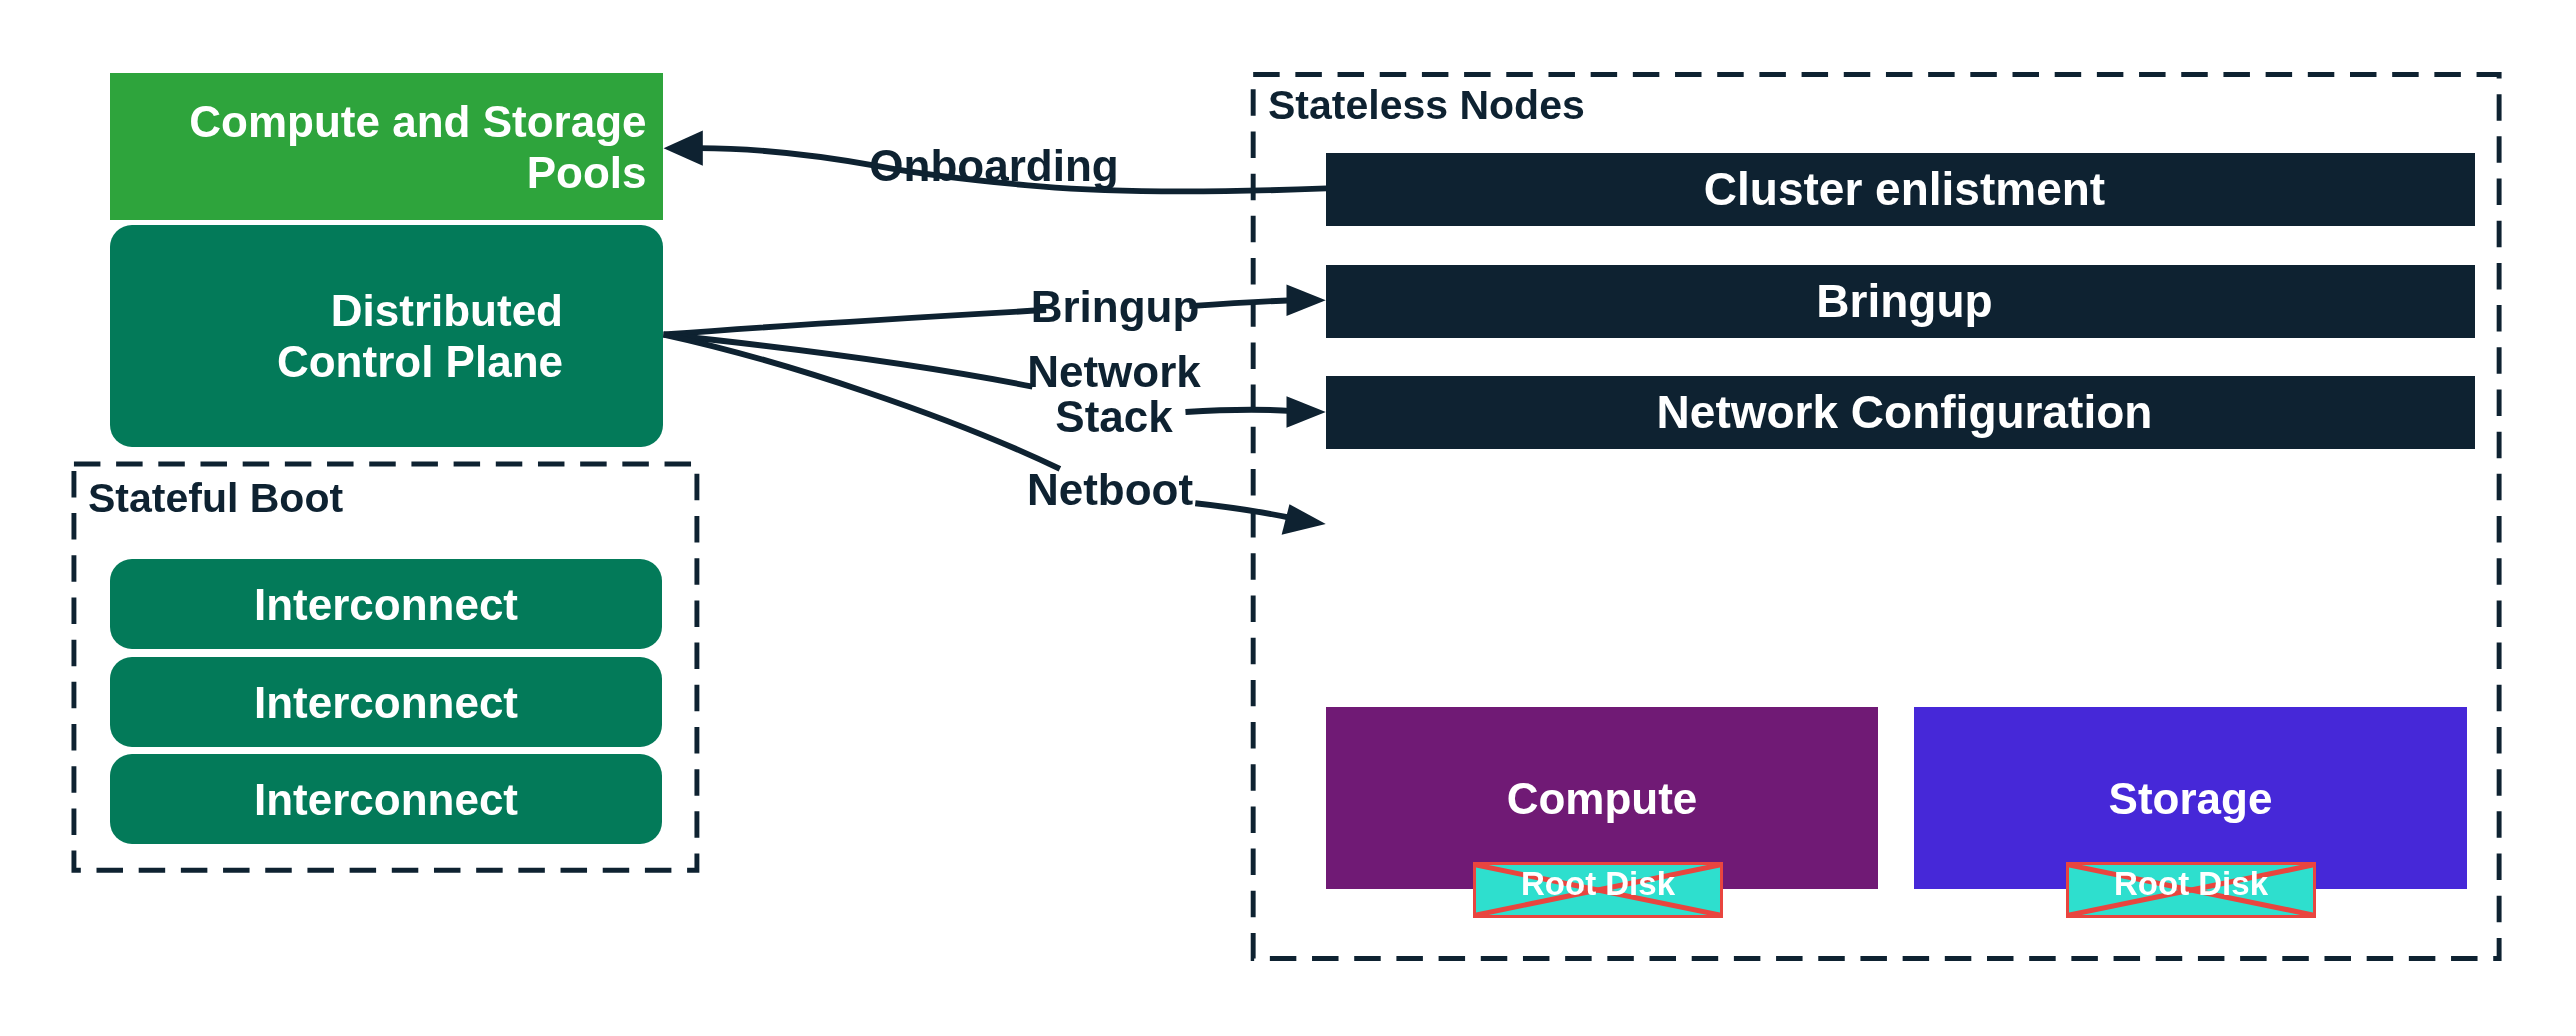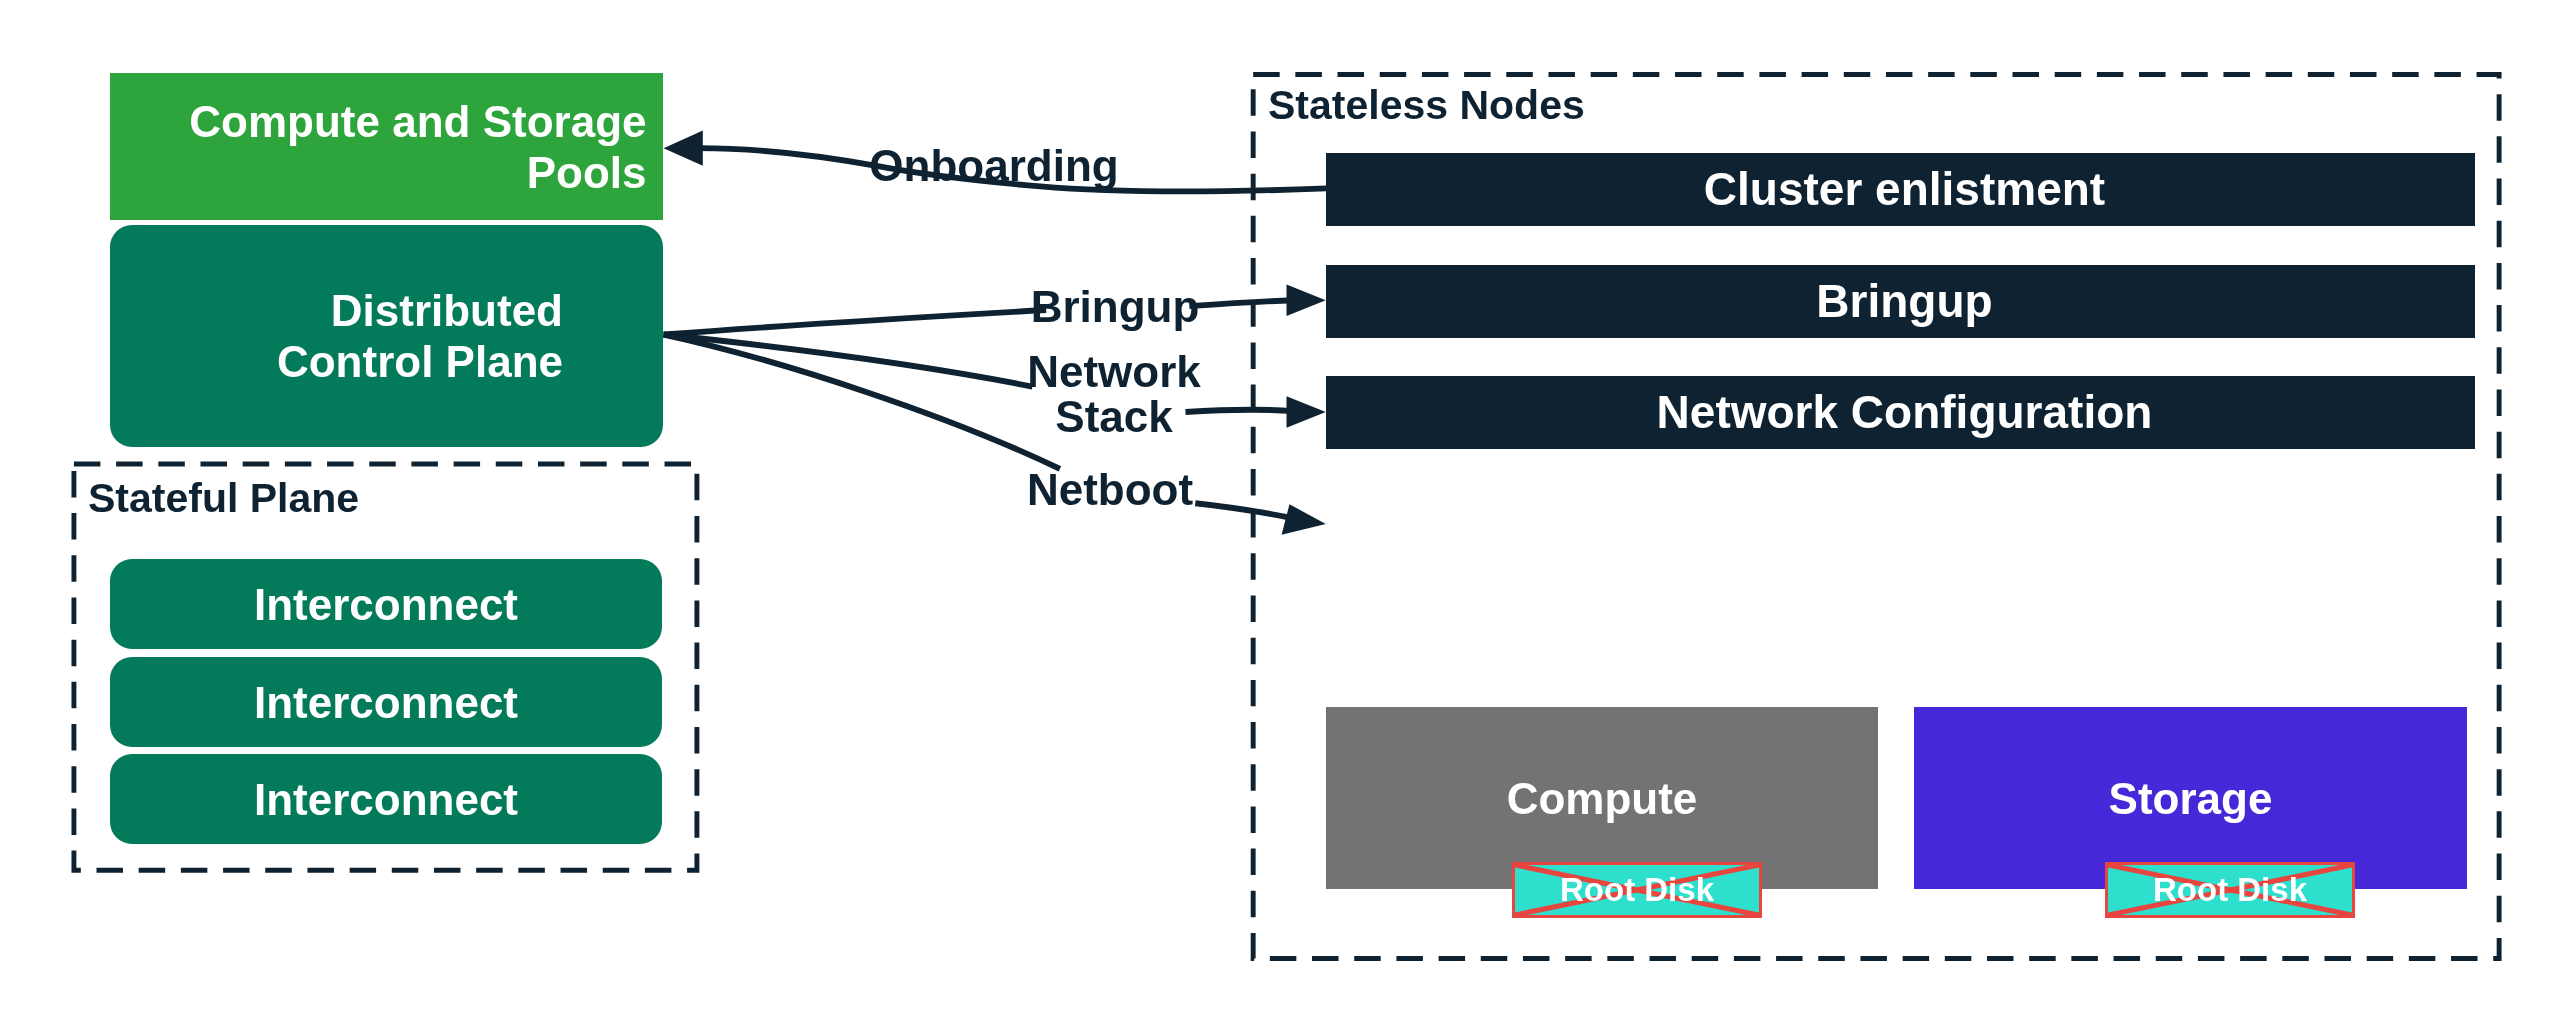--- a/index.html
+++ b/index.html
@@ -22,21 +22,21 @@
     justify-content: center;
     text-align: right;
     color: #ffffff;
     font-weight: bold;
     font-size: 44px;
     line-height: 51px;
   }
   .box-green  { background: #2EA43C; }
   .box-teal   { background: #037A59; border-radius: 22px; }
   .box-navy   { background: #0E2231; font-size: 46px; padding-left: 8px; }
-  .box-blue   { background: #737373; }
+  .box-blue   { background: #701a75; }
   .box-purple { background: #4628D8; }
   .box .inner { display: inline-block; }
   .group-title {
     position: absolute;
     color: #0E2231;
     font-weight: bold;
     font-size: 41px;
     white-space: nowrap;
   }
   .arrow-label {
@@ -53,26 +53,24 @@
     white-space: normal;
     display: inline-block;
     width: 226px;
   }
   .rootdisk {
     position: absolute;
     background: #2EDFCE;
     border: 3.9px solid #E9453F;
     box-sizing: border-box;
     display: flex;
-    align-items: center;
     justify-content: center;
     color: #ffffff;
     font-weight: bold;
     font-size: 33px;
-    margin-left: 39px;
   }
   .rootdisk svg {
     position: absolute;
     left: 0; top: 0;
     width: 100%; height: 100%;
   }
   .rootdisk span { position: relative; z-index: 1; }
   svg.layer {
     position: absolute;
     left: 0; top: 0;
@@ -107,21 +105,21 @@
   </svg>
 
   <div class="box box-green" style="left:110px; top:73px; width:553px; height:147px;">
     <span class="inner" style="max-width:520px;">Compute and Storage Pools</span>
   </div>
 
   <div class="box box-teal" style="left:110px; top:225px; width:553px; height:222px;">
     <span class="inner" style="max-width:353px;">Distributed Control Plane</span>
   </div>
 
-  <div class="group-title" style="left:88px; top:475px;">Stateful Plane</div>
+  <div class="group-title" style="left:88px; top:475px;">Stateful Boot</div>
 
   <div class="box box-teal" style="left:110px; top:559px; width:552px; height:90px;">
     <span>Interconnect</span>
   </div>
   <div class="box box-teal" style="left:110px; top:657px; width:552px; height:90px;">
     <span>Interconnect</span>
   </div>
   <div class="box box-teal" style="left:110px; top:754px; width:552px; height:90px;">
     <span>Interconnect</span>
   </div>

